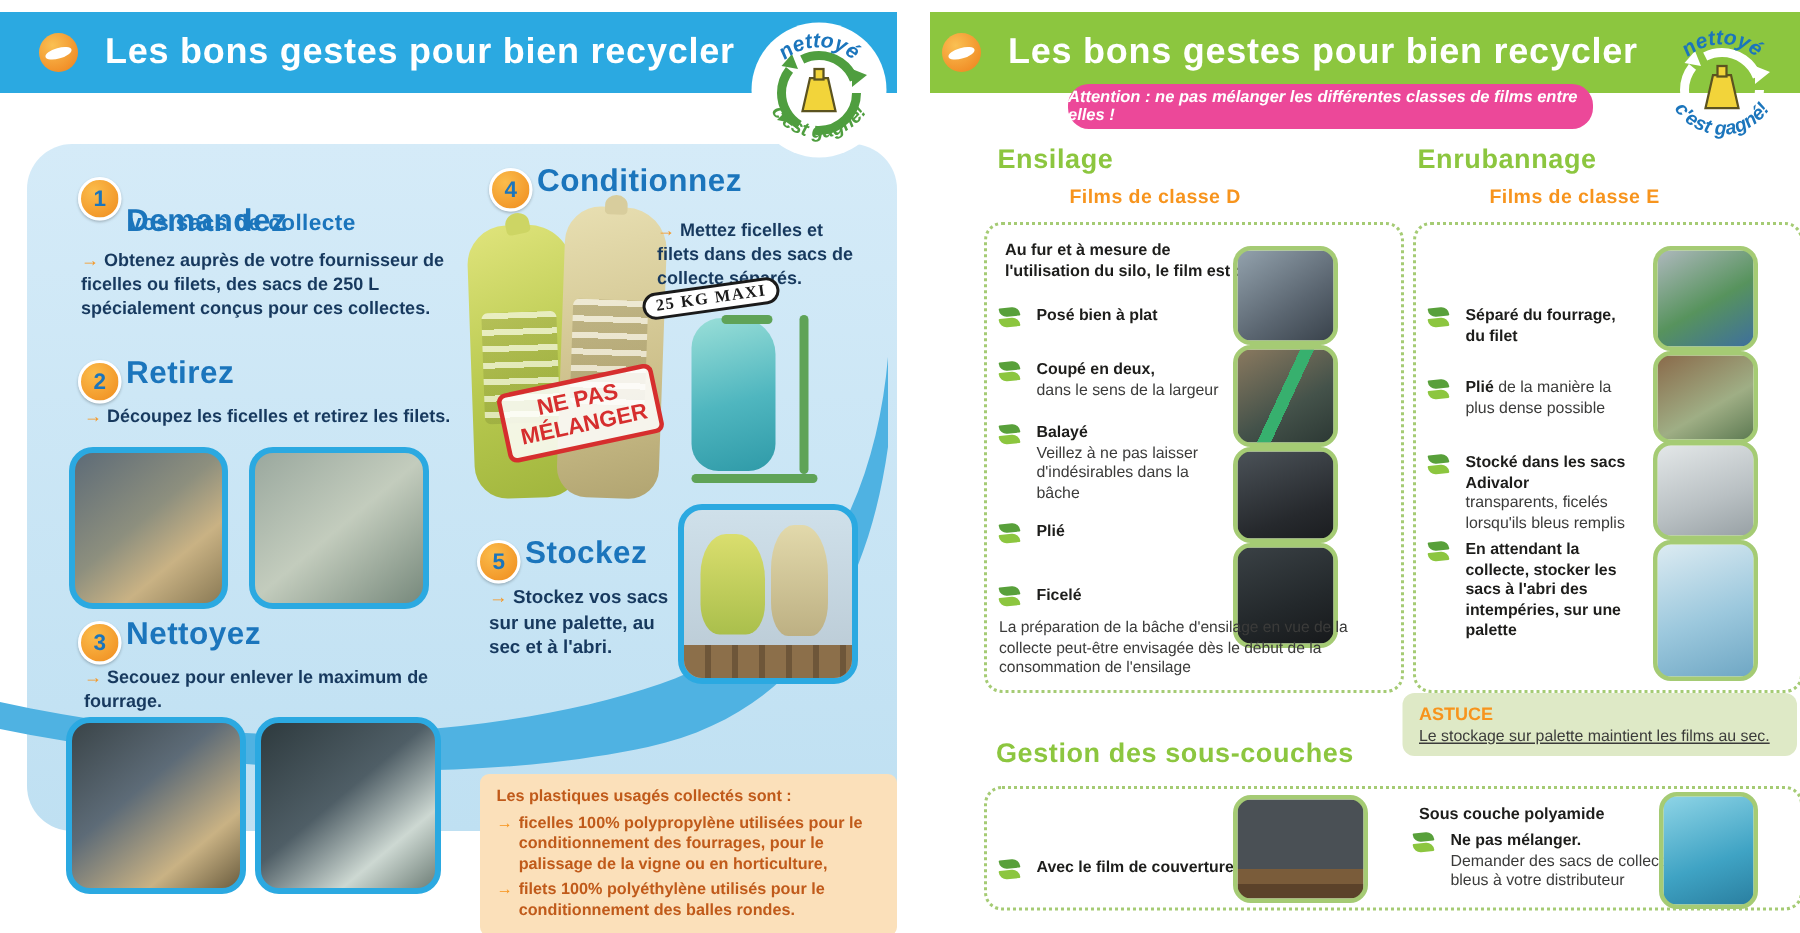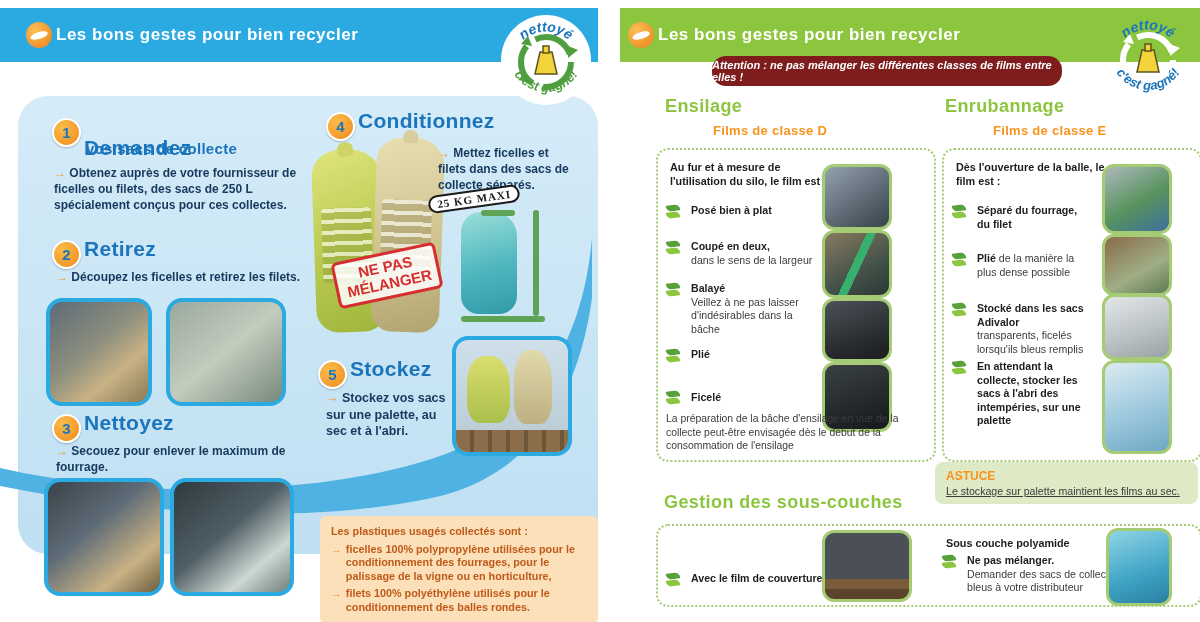--- a/index.html
+++ b/index.html
@@ -5,21 +5,21 @@
   html,body{margin:0;padding:0;background:#fff;}
   #stage{position:relative;width:1200px;height:622px;background:#fff;overflow:hidden;
          font-family:"Liberation Sans", sans-serif;}
   .page{position:absolute;top:0;width:600px;height:622px;background:#fff;}
   .page.left{left:0;} .page.right{left:600px;}
 
   
   .hdr{position:absolute;top:8px;height:54px;display:flex;align-items:center;}
   .hdr.blue{left:0;width:598px;background:#2BA9E1;}
   .hdr.green{left:20px;width:580px;background:#8CC63F;}
-  .hdr-title{color:#fff;font-weight:bold;font-size:17px;letter-spacing:.5px;margin-left:4px;}
+  .hdr-title{color:#fff;font-weight:bold;font-size:24px;letter-spacing:.5px;margin-left:18px;}
   .logo-dot{position:relative;width:26px;height:26px;border-radius:50%;margin-left:26px;
             background:radial-gradient(circle at 35% 32%,#FAC053,#EE7F1A);flex:0 0 auto;}
   .logo-dot::after{content:'';position:absolute;left:4px;top:10px;width:18px;height:7px;
             background:#fff;border-radius:50%;transform:rotate(-16deg);}
 
   
   .badge{position:absolute;width:96px;height:96px;z-index:6;}
   .page.left .badge{left:498px;top:10px;}
   .page.right .badge{left:500px;top:8px;}
   .badge-bg{fill:#fff;}
@@ -87,21 +87,21 @@
   .photo5-b2{position:absolute;left:52%;top:9%;width:34%;height:66%;border-radius:40% 45% 30% 30%;
         background:linear-gradient(#e2d9ab,#bdb083);}
   .photo5-pal{position:absolute;left:0;bottom:0;width:100%;height:20%;
         background:repeating-linear-gradient(90deg,#8c6f4a 0 14px,#6e5639 14px 18px);}
 
   .infobox{position:absolute;left:320px;top:516px;width:256px;z-index:5;background:#FBE0BA;
         border-radius:6px;padding:9px 11px;color:#C05A1A;font-size:10.8px;line-height:1.26;font-weight:bold;}
   .infobox .item{display:flex;gap:4px;margin-top:4px;}
 
   
-  .banner{position:absolute;left:112px;top:56px;width:350px;height:30px;background:#7f1d1d;z-index:5;
+  .banner{position:absolute;left:112px;top:56px;width:350px;height:30px;background:#ec4899;z-index:5;
         border-radius:14px;display:flex;align-items:center;justify-content:center;color:#fff;
         font-weight:bold;font-style:italic;font-size:11px;}
   .col-title{position:absolute;color:#8CC63F;font-weight:bold;font-size:18px;letter-spacing:.4px;}
   .col-sub{position:absolute;color:#F7941D;font-weight:bold;font-size:13px;letter-spacing:.3px;padding-left:48px;}
   .dotted-box{position:absolute;border:2px dotted #A5CB74;border-radius:12px;}
   .rtxt{color:#3B3B3A;font-size:10.6px;line-height:1.28;}
   .rtxt b{color:#1D1D1B;}
   .intro{position:absolute;font-weight:bold;color:#1D1D1B;font-size:10.8px;line-height:1.3;}
   .b-row{position:absolute;display:flex;gap:9px;}
   .leaf{position:relative;width:16px;height:14px;flex:0 0 auto;margin-top:1px;}
@@ -272,21 +272,20 @@
       <div class="photo-g ph-tarp" style="left:164px;top:14px;width:64px;height:60px;"></div>
       <div class="photo-g ph-broom" style="left:164px;top:80px;width:64px;height:62px;"></div>
       <div class="photo-g ph-fold" style="left:164px;top:148px;width:64px;height:58px;"></div>
       <div class="photo-g ph-tied" style="left:164px;top:212px;width:64px;height:64px;"></div>
       <div class="note" style="left:8px;top:262px;width:252px;">La préparation de la bâche d'ensilage en vue de la collecte peut-être envisagée dès le début de la consommation de l'ensilage</div>
     </div>
 
     <div class="col-title" style="left:345px;top:96px;">Enrubannage</div>
     <div class="col-sub" style="left:345px;top:123px;">Films de classe E</div>
     <div class="dotted-box" style="left:342px;top:148px;width:256px;height:310px;">
-      <div class="intro" style="left:12px;top:10px;width:160px;">Dès l'ouverture de la balle, le film est :</div>
       <div class="b-row" style="left:8px;top:102px;width:138px;">
         <span class="leaf"></span>
         <div class="rtxt"><b>Plié</b>
           <span>de la manière la plus dense possible</span></div>
         </div>
       <div class="b-row" style="left:8px;top:54px;width:138px;">
         <span class="leaf"></span>
         <div class="rtxt"><b>Séparé du fourrage, du filet</b></div>
         </div>
       <div class="b-row" style="left:8px;top:152px;width:142px;">

